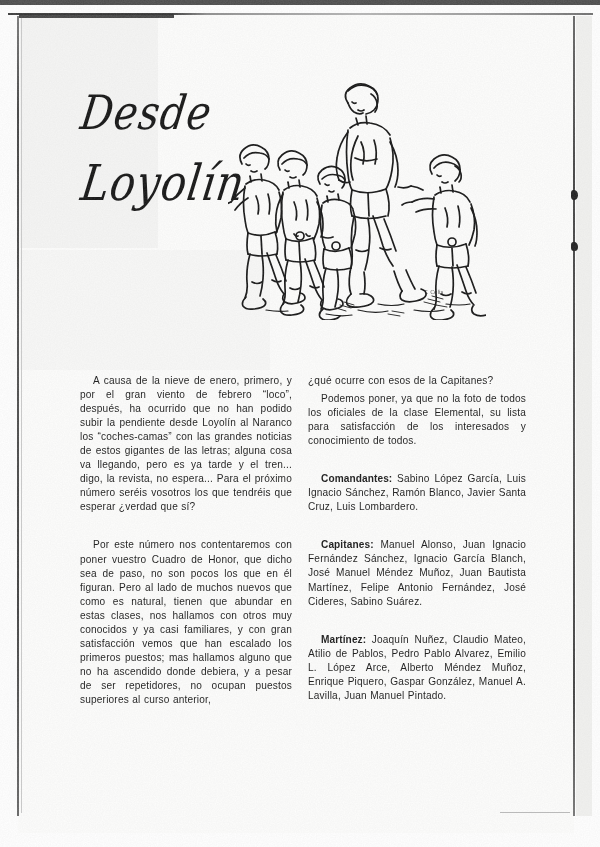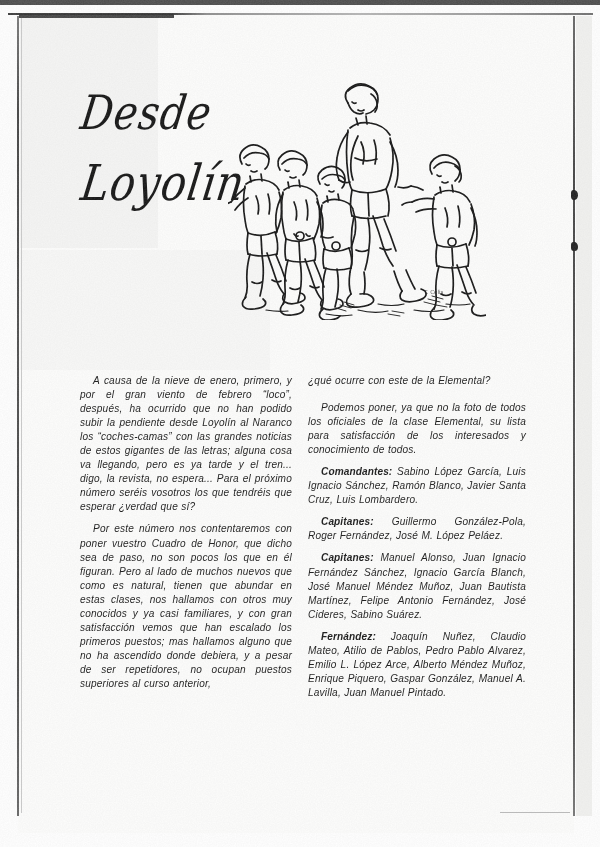--- a/index.html
+++ b/index.html
@@ -169,31 +169,30 @@
     position: absolute;
     top: 374px;
     width: 212px;
     font-size: 10.1px;
     line-height: 14.05px;
     color: #161616;
     text-align: justify;
     text-justify: inter-word;
     letter-spacing: .18px;
     word-spacing: .4px;
-    font-style: italic;
   }
   .col-left  { left: 80px; }
   .col-right { left: 308px; width: 218px; }
 
   .col p {
     margin: 0 0 0 0;
     text-indent: 13px;
   }
   .col p.noindent { text-indent: 0; }
-  .col p + p { margin-top: 8px; }
+  .col p + p { margin-top: 24px; }
 
   .rank {
     font-weight: bold;
     letter-spacing: .1px;
   }
 
   
   .grain {
     position: absolute;
     left: 0; top: 0; width: 600px; height: 847px;
@@ -424,33 +423,31 @@
       <text x="196" y="236" font-family="DejaVu Sans, sans-serif" font-size="5.5" fill="#1a1a1a" stroke="none" opacity="0.8">T. Celis</text>
     </svg>
   </div>
 
   <div class="col col-left">
     <p>A causa de la nieve de enero, primero, y por el gran viento de febrero “loco”, después, ha ocurrido que no han podido subir la pendiente desde Loyolín al Naranco los “coches-camas” con las grandes noticias de estos gigantes de las letras; alguna cosa va llegando, pero es ya tarde y el tren... digo, la revista, no espera... Para el próximo número seréis vosotros los que tendréis que esperar ¿verdad que sí?</p>
     <p>Por este número nos contentaremos con poner vuestro Cuadro de Honor, que dicho sea de paso, no son pocos los que en él figuran. Pero al lado de muchos nuevos que como es natural, tienen que abundar en estas clases, nos hallamos con otros muy conocidos y ya casi familiares, y con gran satisfacción vemos que han escalado los primeros puestos; mas hallamos alguno que no ha ascendido donde debiera, y a pesar de ser repetidores, no ocupan puestos superiores al curso anterior,</p>
   </div>
 
   <div class="col col-right">
-    <p class="noindent">¿qué ocurre con este de la Elemental?</p>
-    <p style="margin-top:13px">Podemos poner, ya que no la foto de todos los oficiales de la clase Elemental, su lista para satisfacción de los interesados y conocimiento de todos.</p>
+    <p class="noindent">¿qué ocurre con esos de la Capitanes?</p>
+    <p style="margin-top:4px">Podemos poner, ya que no la foto de todos los oficiales de la clase Elemental, su lista para satisfacción de los interesados y conocimiento de todos.</p>
 
     <p><span class="rank">Comandantes:</span>
       <span>Sabino López García, Luis Ignacio Sánchez, Ramón Blanco, Javier Santa Cruz, Luis Lombardero.</span></p>
 
-    <p><span class="rank">Capitanes:</span>
-      <span>Guillermo González-Pola, Roger Fernández, José M. López Peláez.</span></p>
 
     <p><span class="rank">Capitanes:</span>
       <span>Manuel Alonso, Juan Ignacio Fernández Sánchez, Ignacio García Blanch, José Manuel Méndez Muñoz, Juan Bautista Martínez, Felipe Antonio Fernández, José Cideres, Sabino Suárez.</span></p>
 
-    <p><span class="rank">Fernández:</span>
+    <p><span class="rank">Martínez:</span>
       <span>Joaquín Nuñez, Claudio Mateo, Atilio de Pablos, Pedro Pablo Alvarez, Emilio L. López Arce, Alberto Méndez Muñoz, Enrique Piquero, Gaspar González, Manuel A. Lavilla, Juan Manuel Pintado.</span></p>
   </div>
 
   <svg class="grain" xmlns="http://www.w3.org/2000/svg">
     <defs>
       <filter id="sp">
         <feTurbulence type="fractalNoise" baseFrequency="0.85" numOctaves="3" seed="7"></feTurbulence>
         <feColorMatrix type="matrix" values="0 0 0 0 0.55
                   0 0 0 0 0.55
                   0 0 0 0 0.55

